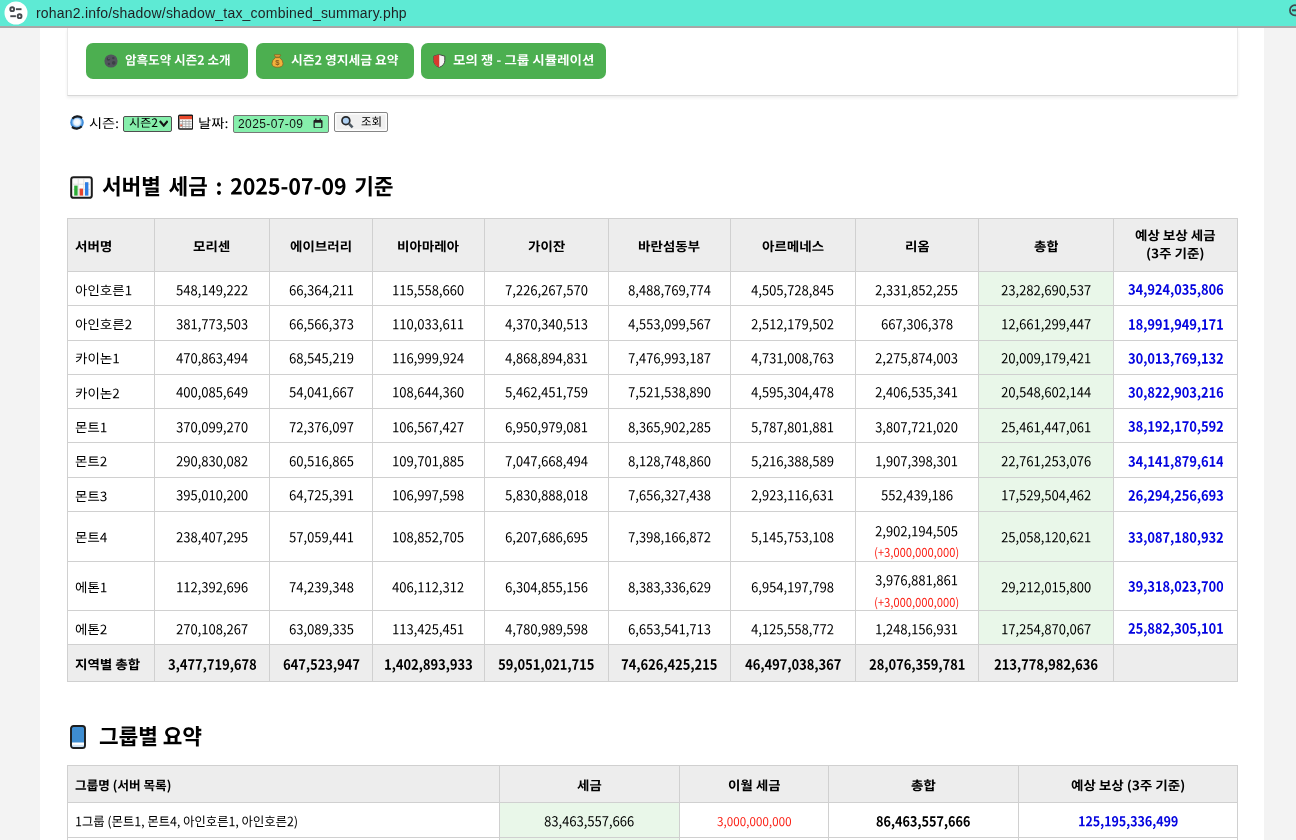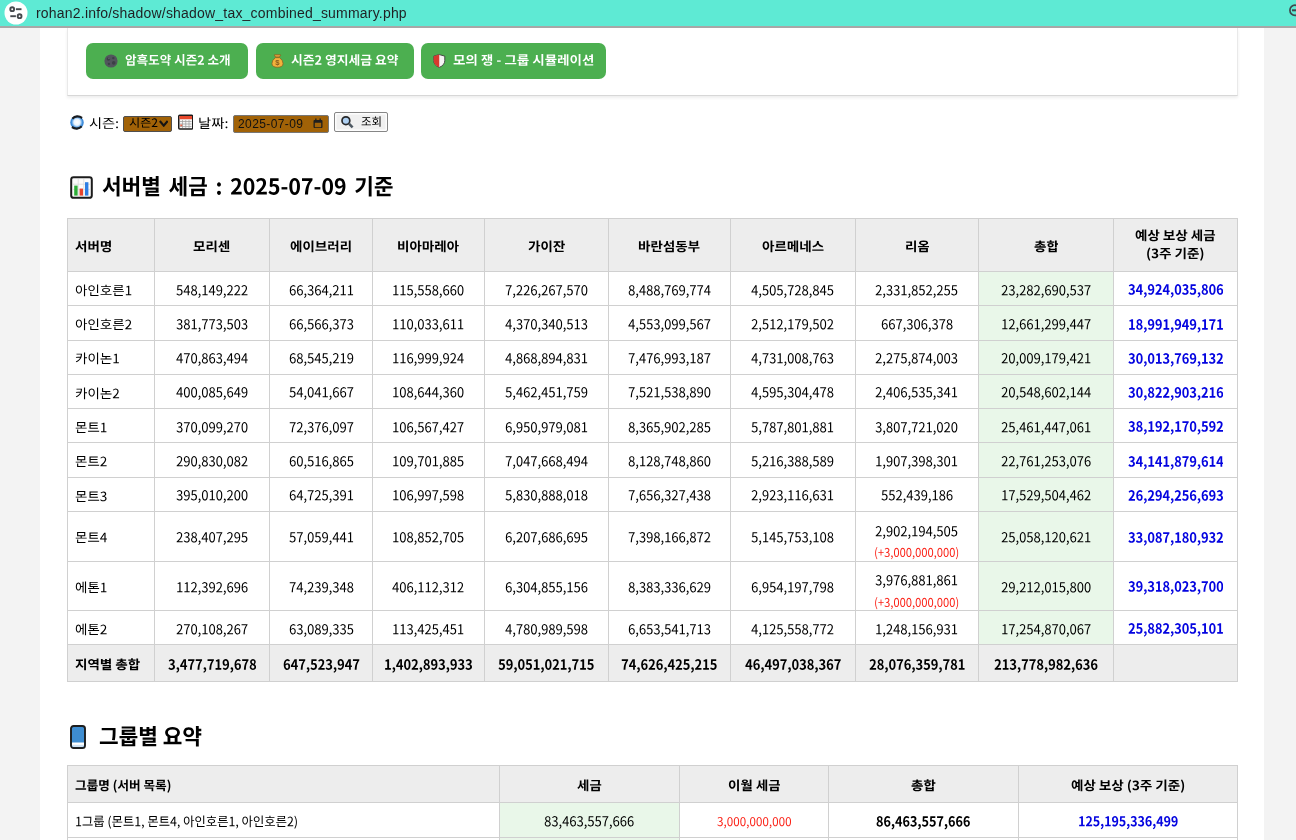--- a/index.html
+++ b/index.html
@@ -8,21 +8,21 @@
 .nosh .kt { top:0; }
 #urlbar { position:absolute; left:0; top:0; width:1296px; height:28px; background:#5eead4; border-bottom:2px solid #a7a7a7; }
 #urlbar .url { position:absolute; left:36px; top:5px; font-size:14px; color:#1f2023; letter-spacing:0.2px; }
 #sheet { position:absolute; left:40px; top:28px; width:1224px; height:812px; background:#fff; }
 #nav { position:absolute; left:27px; top:0; width:1171px; height:68px; background:#fff;
   border:1px solid #e9e9e9; border-top:none; border-bottom:1px solid #d7d7d7; box-shadow:0 2px 3px rgba(0,0,0,0.07); }
 .gbtn { position:absolute; top:15px; height:35.5px; background:#4caf50; border-radius:7px; color:#fff;
   display:flex; align-items:center; justify-content:center; gap:7px; }
 #filter { position:absolute; left:0; top:84px; width:1224px; height:24px; }
 .fi { position:absolute; display:flex; align-items:center; }
-.ibox { background:#a16207; border:1px solid #767676; border-radius:2px; display:flex; align-items:center; }
+.ibox { background:#86efac; border:1px solid #767676; border-radius:2px; display:flex; align-items:center; }
 #btnsearch { background:#f0f0f0; border:1.5px solid #868686; border-radius:2px; box-shadow:inset 0 0 0 1.5px #fdfdfd;
   height:20px; width:53.5px; justify-content:center; gap:6px; }
 .title { position:absolute; left:30px; display:flex; align-items:center; gap:9px; }
 table { border-collapse:collapse; table-layout:fixed; position:absolute; left:27px; }
 td,th { border:1px solid #d0d0d0; text-align:center; font-size:13.5px; color:#1c1c1c; overflow:hidden; }
 th { background:#ededed; }
 td.nm, th.nm { text-align:left; padding-left:7px; }
 #t1 { top:190px; width:1170px; }
 #t1 thead tr { height:53px; }
 #t1 tbody tr { height:34.3px; }

